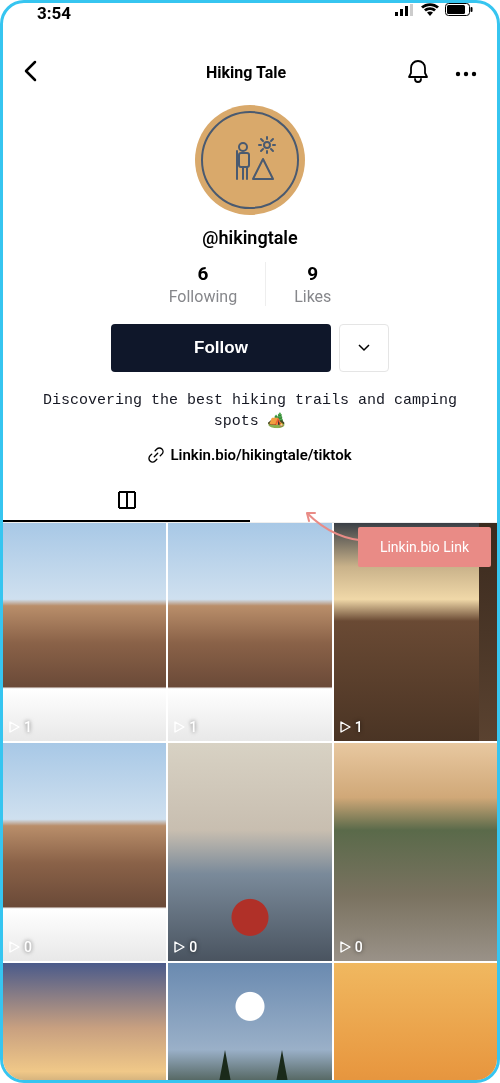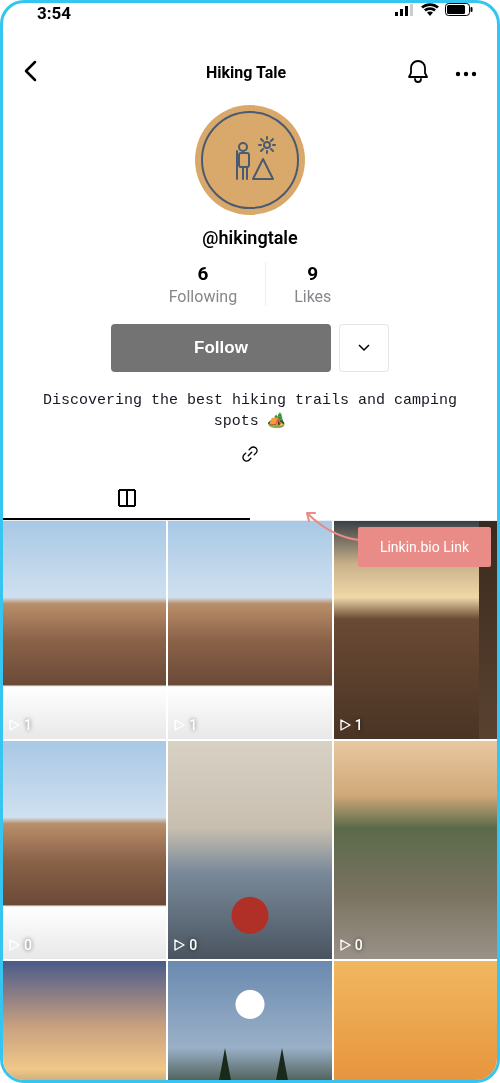--- a/index.html
+++ b/index.html
@@ -49,21 +49,21 @@
     content:""; position:absolute; inset:6px; border:2px solid #4a5a70; border-radius:50%;
   }
   .username { text-align:center; font-size:18px; font-weight:600; margin-top:12px; }
   .stats { display:flex; justify-content:center; gap:0; margin-top:14px; }
   .stat { text-align:center; padding:0 28px; }
   .stat + .stat { border-left:1px solid #eee; }
   .stat-num { font-size:19px; font-weight:700; }
   .stat-label { font-size:16px; color:#86878b; margin-top:2px; }
   .follow-row { display:flex; justify-content:center; gap:8px; margin-top:18px; }
   .follow-btn {
-    background:#737373; color:#fff; border:none; font-size:17px; font-weight:600;
+    background:#0f172a; color:#fff; border:none; font-size:17px; font-weight:600;
     padding:14px 0; width:220px; border-radius:4px; cursor:pointer;
   }
   .dropdown-btn {
     width:50px; border:1px solid #e5e5e5; background:#fff; border-radius:4px; cursor:pointer;
     display:flex; align-items:center; justify-content:center;
   }
   .bio { text-align:center; font-size:15px; margin-top:18px; color:#161823; padding:0 20px; line-height:1.4;font-family:Liberation Mono, monospace; }
   .link-row { display:flex; justify-content:center; align-items:center; gap:6px; margin-top:14px; font-size:15px; font-weight:600; }
   
   .tabs { display:flex; margin-top:16px; border-bottom:1px solid #eee; position:relative; }
@@ -225,20 +225,21 @@
       </svg>
   </button>
 </div>
 
 <div class="bio">Discovering the best hiking trails and camping spots 🏕️</div>
 
 <div class="link-row">
   <svg width="16" height="16" viewBox="0 0 16 16">
       <path d="M6 10 L10 6 M7 3 L9 1 C10.7 -0.7 13.3 -0.7 15 1 C16.7 2.7 16.7 5.3 15 7 L13 9 M9 13 L7 15 C5.3 16.7 2.7 16.7 1 15 C-0.7 13.3 -0.7 10.7 1 9 L3 7" stroke="#000" stroke-width="1.6" fill="none" stroke-linecap="round" transform="scale(0.85) translate(1.4 1.4)"></path>
     </svg>
+  <span>Linkin.bio/hikingtale/tiktok</span>
 </div>
 
 <div class="tabs">
   <div class="tab active">
     <svg width="20" height="20" viewBox="0 0 20 20">
       <g stroke="#000" stroke-width="2">
           <line x1="2" y1="2" x2="2" y2="18"></line>
           <line x1="10" y1="2" x2="10" y2="18"></line>
           <line x1="18" y1="2" x2="18" y2="18"></line>
           <line x1="2" y1="2" x2="18" y2="2"></line>

